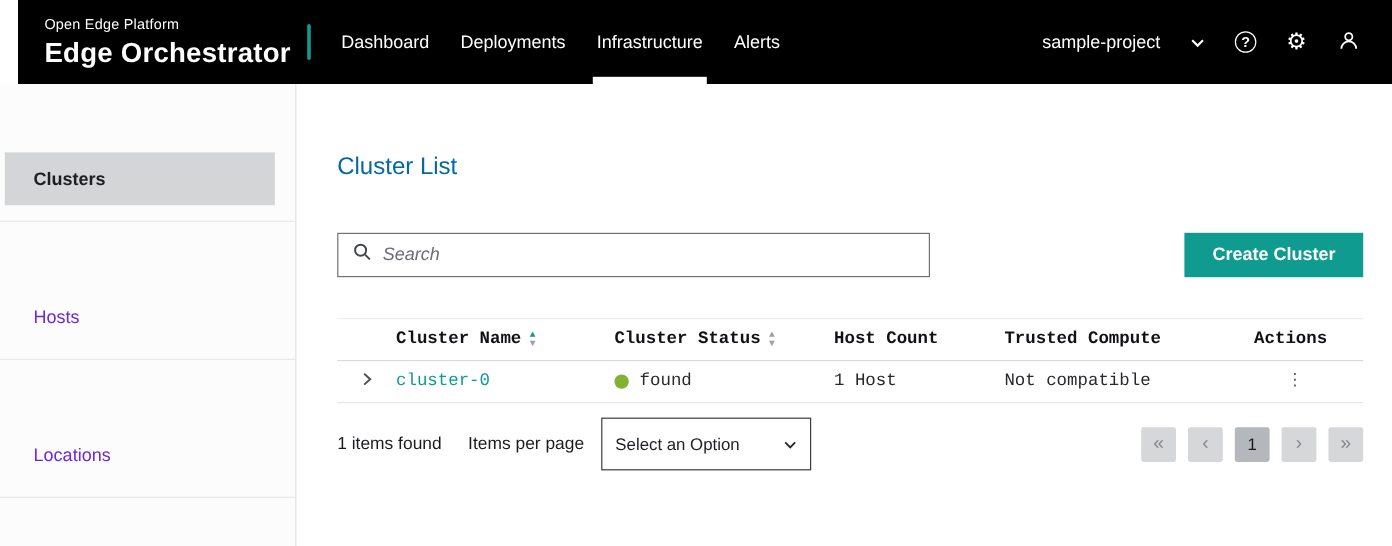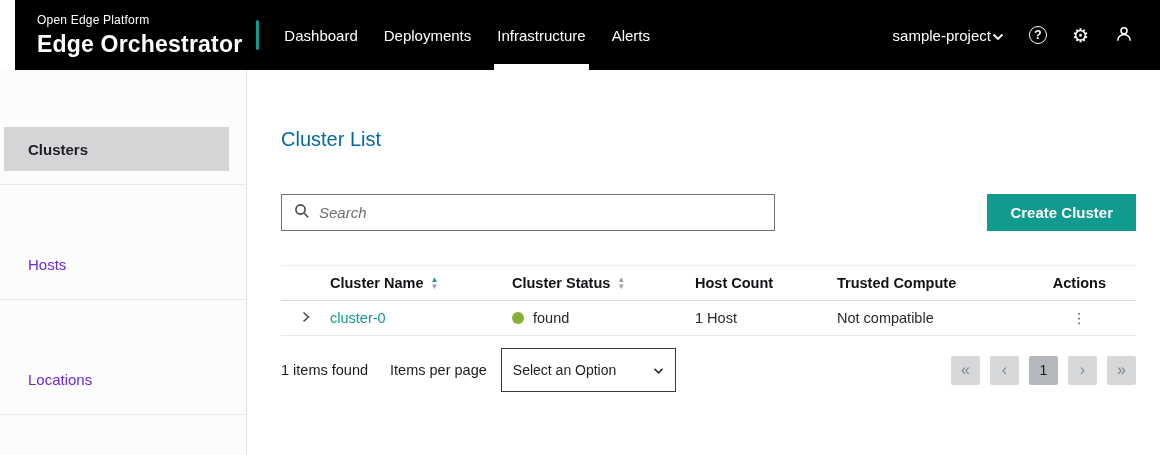--- a/index.html
+++ b/index.html
@@ -10,42 +10,42 @@
   
   .topbar { position:absolute; top:0; left:15px; right:0; height:70px; background:var(--header-bg,#000); display:flex; align-items:stretch; color:#fff; }
   .brand { display:flex; flex-direction:column; justify-content:center; padding-left:22px; }
   .brand-platform { font-size:12px; letter-spacing:.2px; margin-bottom:4px; color:#fff; }
   .brand-app { font-size:23px; font-weight:700; color:#fff; letter-spacing:.2px; }
   .brand-sep { width:3px; height:30px; background:var(--accent-teal,#0f9b8f); margin:auto 12px auto 14px; border-radius:2px; }
   .topnav { display:flex; align-items:stretch; }
   .nav-item { position:relative; display:flex; align-items:center; padding:0 13px; font-size:15px; color:#fff; cursor:pointer; }
   .nav-item.active::after { content:""; position:absolute; left:10px; right:10px; bottom:0; height:6px; background:#fff; }
   .top-right { margin-left:auto; display:flex; align-items:center; gap:25px; padding-right:26px; }
-  .project-selector { display:flex; align-items:center; gap:1px; font-size:15px; cursor:pointer; }
+  .project-selector { display:flex; align-items:center; gap:25px; font-size:15px; cursor:pointer; }
   .icon-btn { display:flex; align-items:center; justify-content:center; cursor:pointer; background:none; border:none; color:#fff; }
   .help-circle { width:18px; height:18px; border:1.5px solid #fff; border-radius:50%; font-size:12px; font-weight:700; display:flex; align-items:center; justify-content:center; }
   .gear-glyph { font-size:19px; line-height:1; }
 
   
   .sidebar { position:absolute; top:70px; left:0; bottom:0; width:247px; background:#fcfcfc; border-right:1px solid #e3e3e5; }
   .side-item { height:71px; border-bottom:1px solid #eaeaec; display:flex; align-items:center; padding:0 17px 0 4px; cursor:pointer;margin-top:44px; }
   .side-item-inner { flex:1; height:44px; display:flex; align-items:center; padding-left:24px; font-size:15px; color:#6d28d9; }
   .side-item.selected .side-item-inner { background:#d3d5d7; font-weight:700; color:#1d1e21; }
 
   
   .main { position:absolute; top:70px; left:248px; right:0; bottom:0; background:#fff; padding:0 24px 0 33px; }
   .page-title { margin-top:50px; font-size:20px; line-height:38px; font-weight:400; color:#0369a1; }
 
   .toolbar { display:flex; align-items:center; margin-top:36px; }
   .search-box { width:494px; height:37px; border:1px solid #6f7277; background:#fff; display:flex; align-items:center; padding:0 12px; }
   .search-box input { flex:1; border:none; outline:none; font-size:15px; margin-left:9px; font-family:"Liberation Sans",sans-serif; color:#26282c; background:transparent; }
   .search-box input::placeholder { font-style:italic; color:#6b6e73; }
   .create-btn { margin-left:auto; height:37px; padding:0 23px; background:var(--accent-teal,#0f9b8f); color:#fff; font-size:15px; font-weight:700; border:none; cursor:pointer; font-family:"Liberation Sans",sans-serif; }
 
-  .table { margin-top:34px; }
+  .table { margin-top:34px;font-family:Liberation Mono, monospace; }
   .trow { display:grid; grid-template-columns:49px 182px 183px 142px 163px 1fr; align-items:center; }
   .thead { height:36px; border-top:1px solid #ededef; border-bottom:1px solid #d8dadc; font-weight:700; font-size:14.5px; color:#111216; }
   .th { display:flex; align-items:center; }
   .th.right { justify-content:flex-end; padding-right:30px; }
   .sort { display:flex; flex-direction:column; margin-left:7px; }
   .sort span { font-size:8px; line-height:7px; color:#9aa0a6; }
   .sort span.on { color:var(--accent-teal,#0f9b8f); }
   .tbody-row { height:35px; border-bottom:1px solid #e5e7e9; font-size:14.5px; color:#26282c; }
   .cell-expand { display:flex; justify-content:center; cursor:pointer; }
   .cluster-link { color:var(--accent-teal,#0f9b8f); cursor:pointer; }

